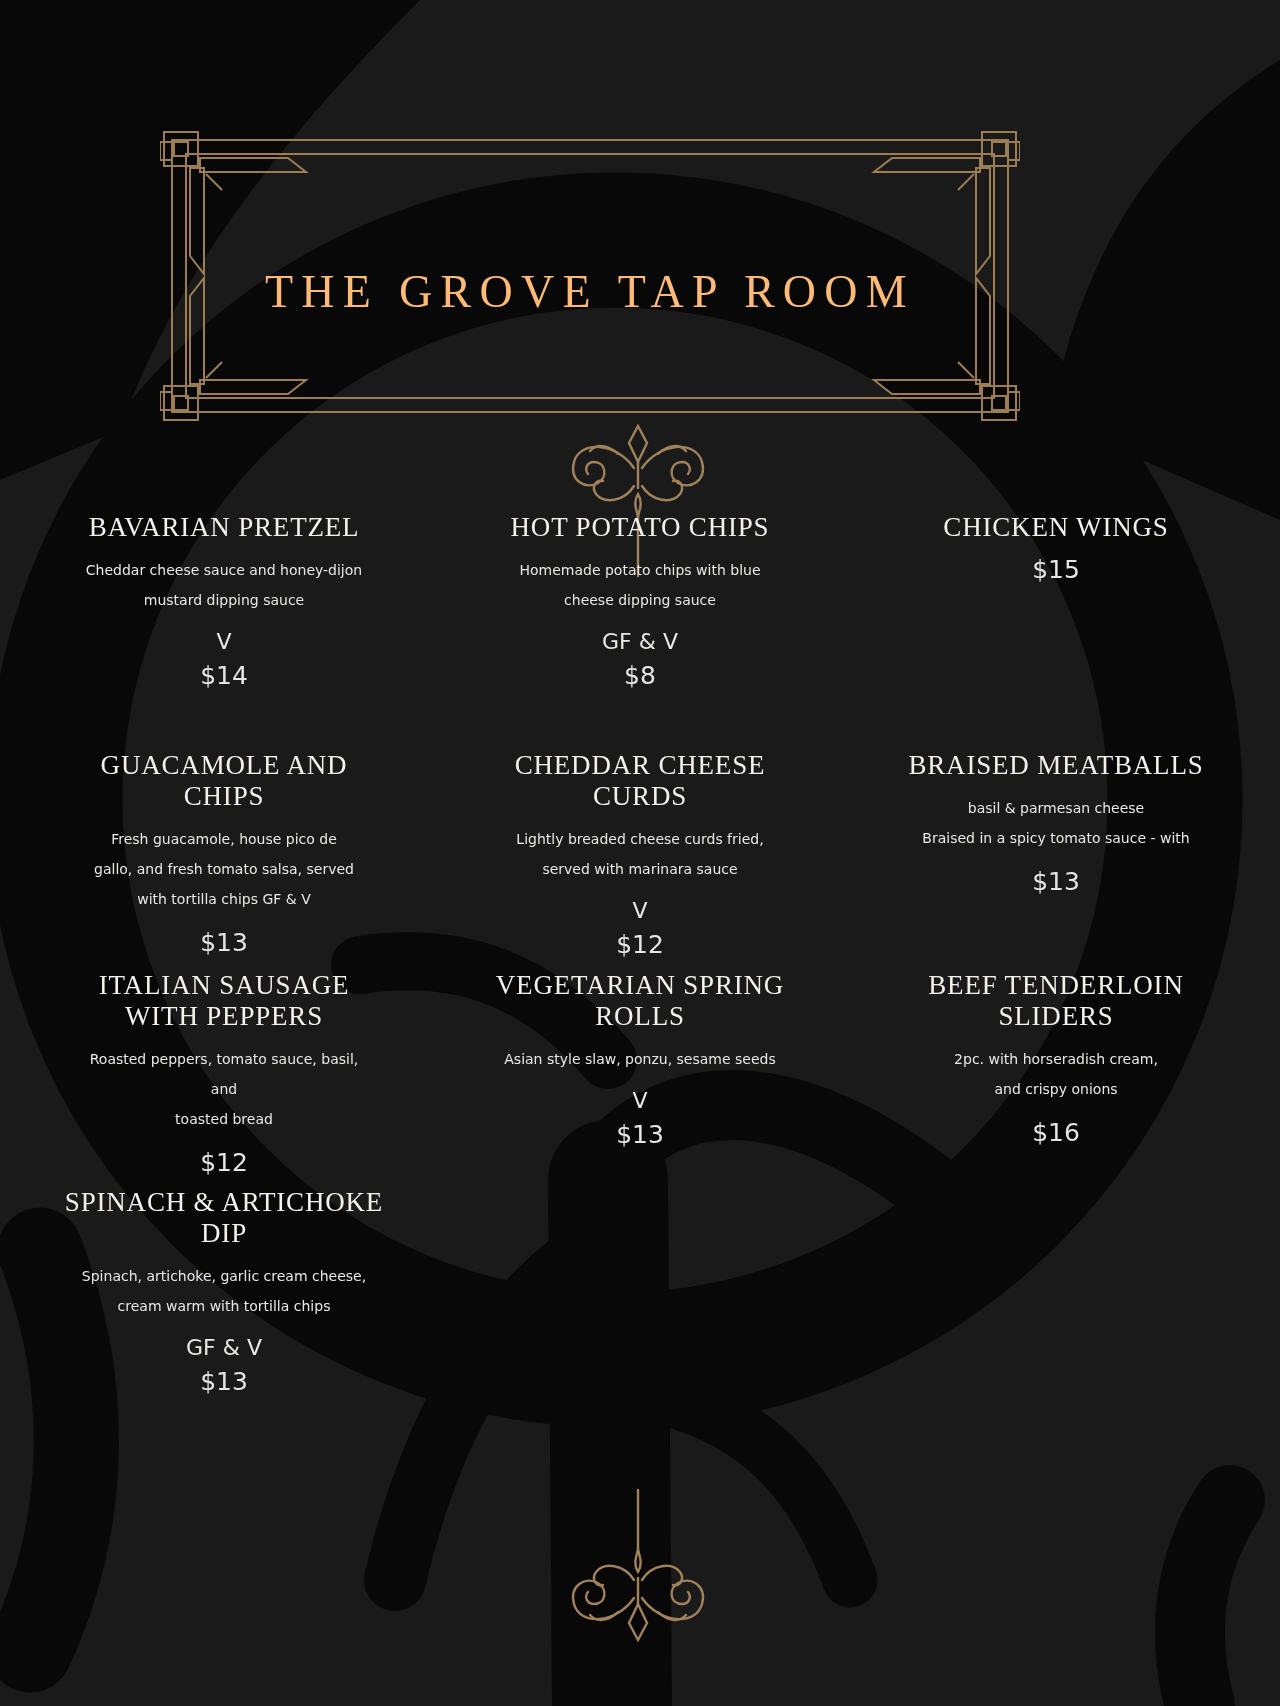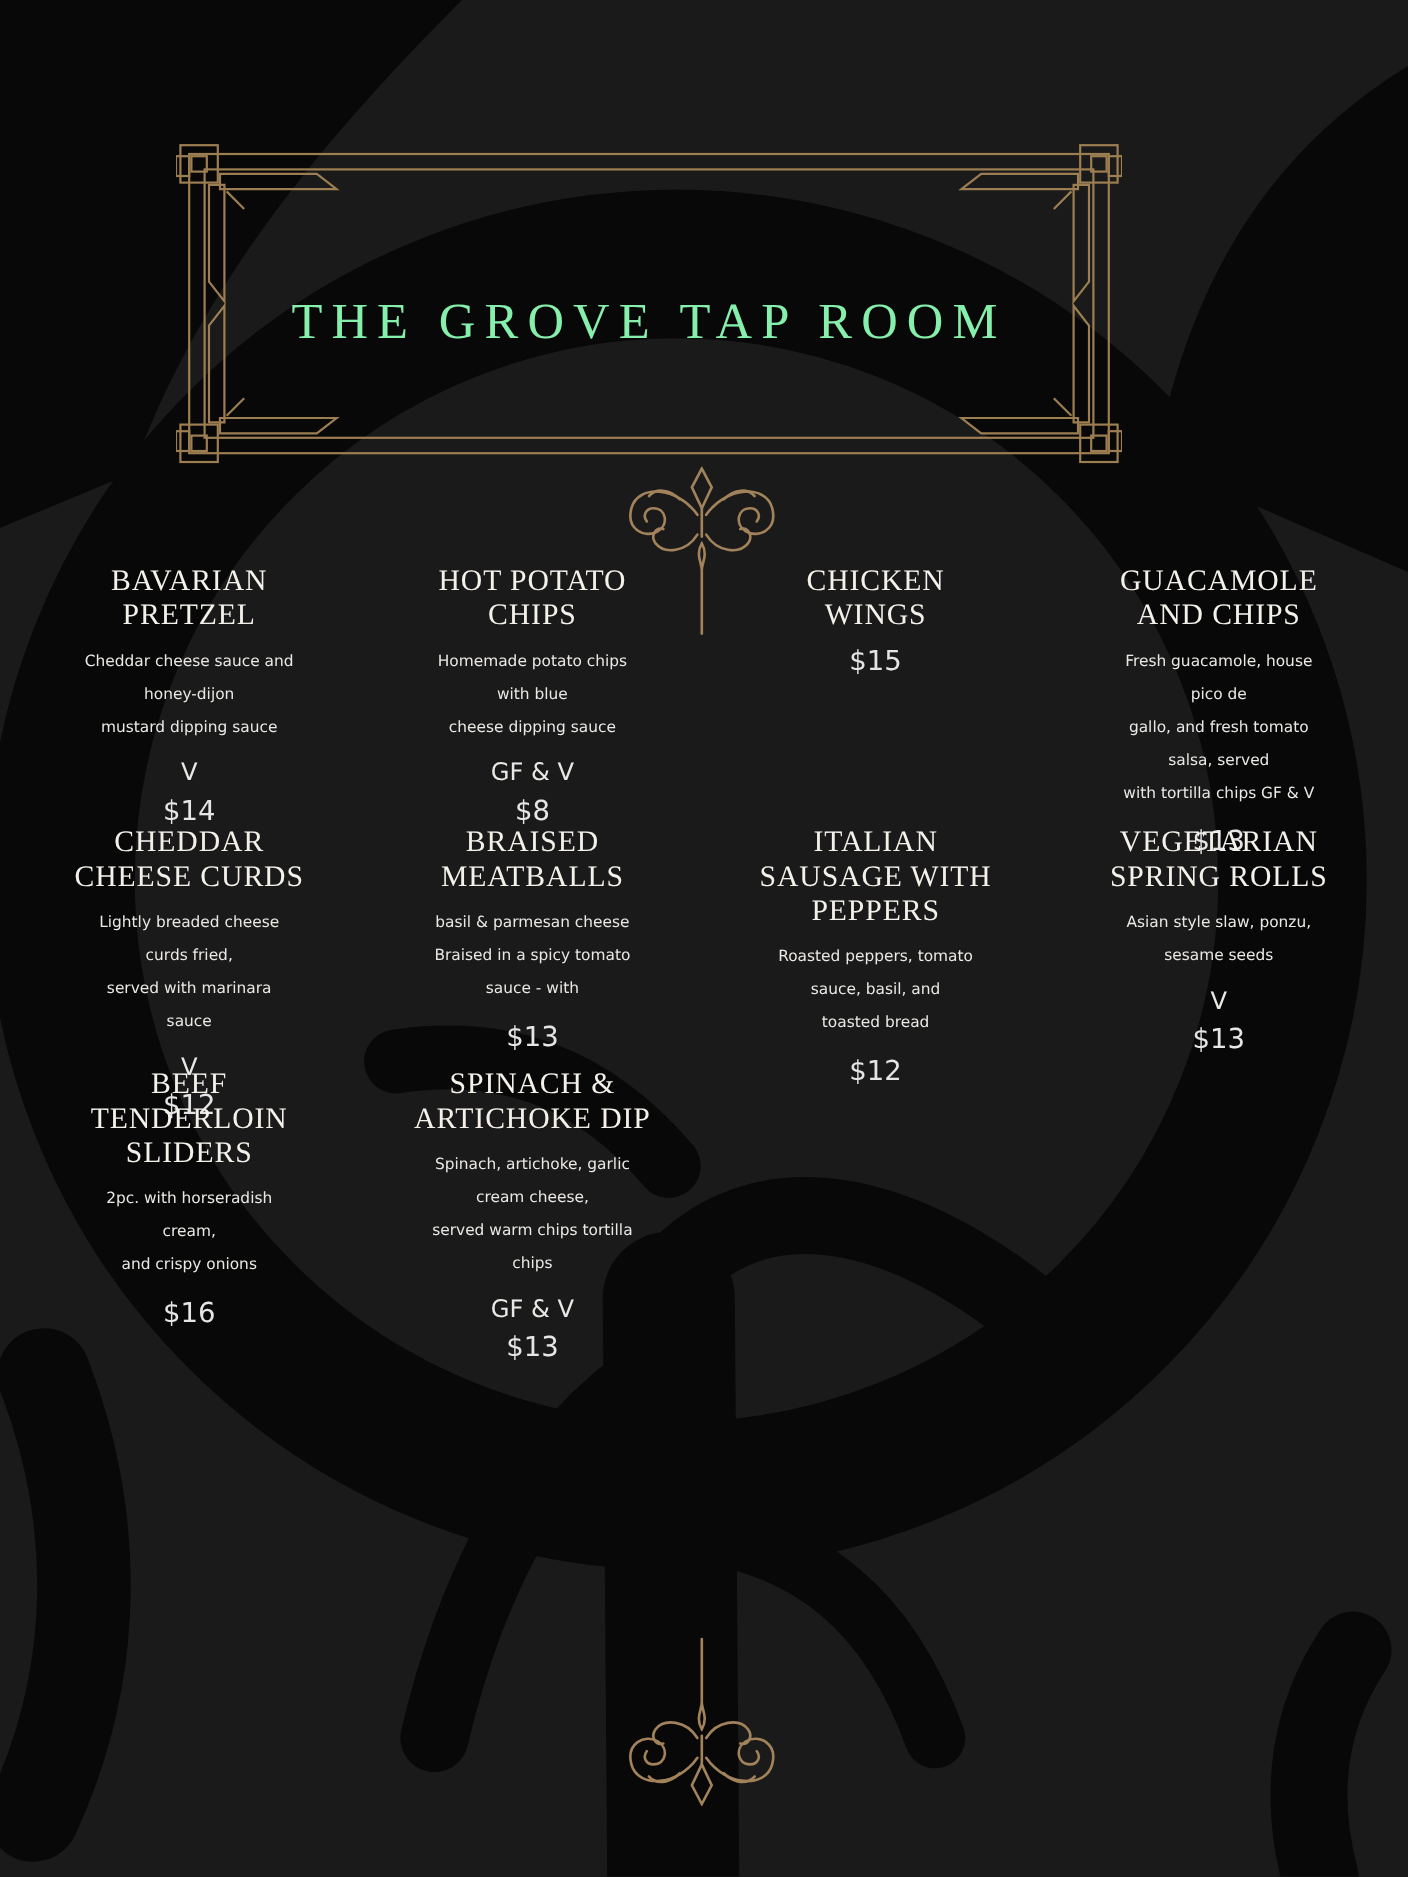--- a/index.html
+++ b/index.html
@@ -9,28 +9,28 @@
     font-family:"DejaVu Sans",sans-serif;
   }
   svg{display:block;}
   .tree-svg{position:absolute;left:0;top:0;}
   .frame-svg{position:absolute;left:160px;top:128px;}
   .page-title{
     position:absolute;left:160px;top:234px;width:860px;
     text-align:center;white-space:nowrap;
     font-family:"Liberation Serif","DejaVu Serif",serif;
     font-weight:400;font-size:46px;letter-spacing:0.18em;
-    color:#86efac;
+    color:#fdba74;
   }
   .ornament{position:absolute;left:554px;width:168px;height:154px;}
   .ornament.top{top:424px;}
   .ornament.bottom{top:1488px;transform:scaleY(-1);}
   .menu{
     position:absolute;left:64px;top:512px;width:1152px;
-    display:grid;grid-template-columns:1fr 1fr 1fr 1fr;column-gap:96px;
+    display:grid;grid-template-columns:1fr 1fr 1fr;column-gap:96px;
     grid-template-rows:238px 220px 217px 195px auto;
     grid-auto-flow:row;text-align:center;
   }
   .item{align-self:start;}
   .item-name{
     margin:0 0 10px;font-family:"Liberation Serif","DejaVu Serif",serif;
     font-weight:400;font-size:27px;letter-spacing:0.03em;color:#f4f1ea;
   }
   .item-desc{margin:12px;font-size:14px;line-height:30px;color:#eae8e4;}
   .item-desc.gap-lg{margin-top:10px;}
@@ -205,20 +205,20 @@
 
     </p>
 
     <div class="item-price">$16</div>
   </article>
 
   <article class="item">
     <h3 class="item-name">SPINACH &amp; ARTICHOKE DIP</h3>
     <p class="item-desc">
       <span class="dline">Spinach, artichoke, garlic cream cheese,</span>
-      <span class="dline">served warm chips tortilla chips</span>
+      <span class="dline">cream warm with tortilla chips</span>
 
     </p>
     <div class="item-diet">GF &amp; V</div>
     <div class="item-price">$13</div>
   </article>
 
 </main>
 
 </body></html>

